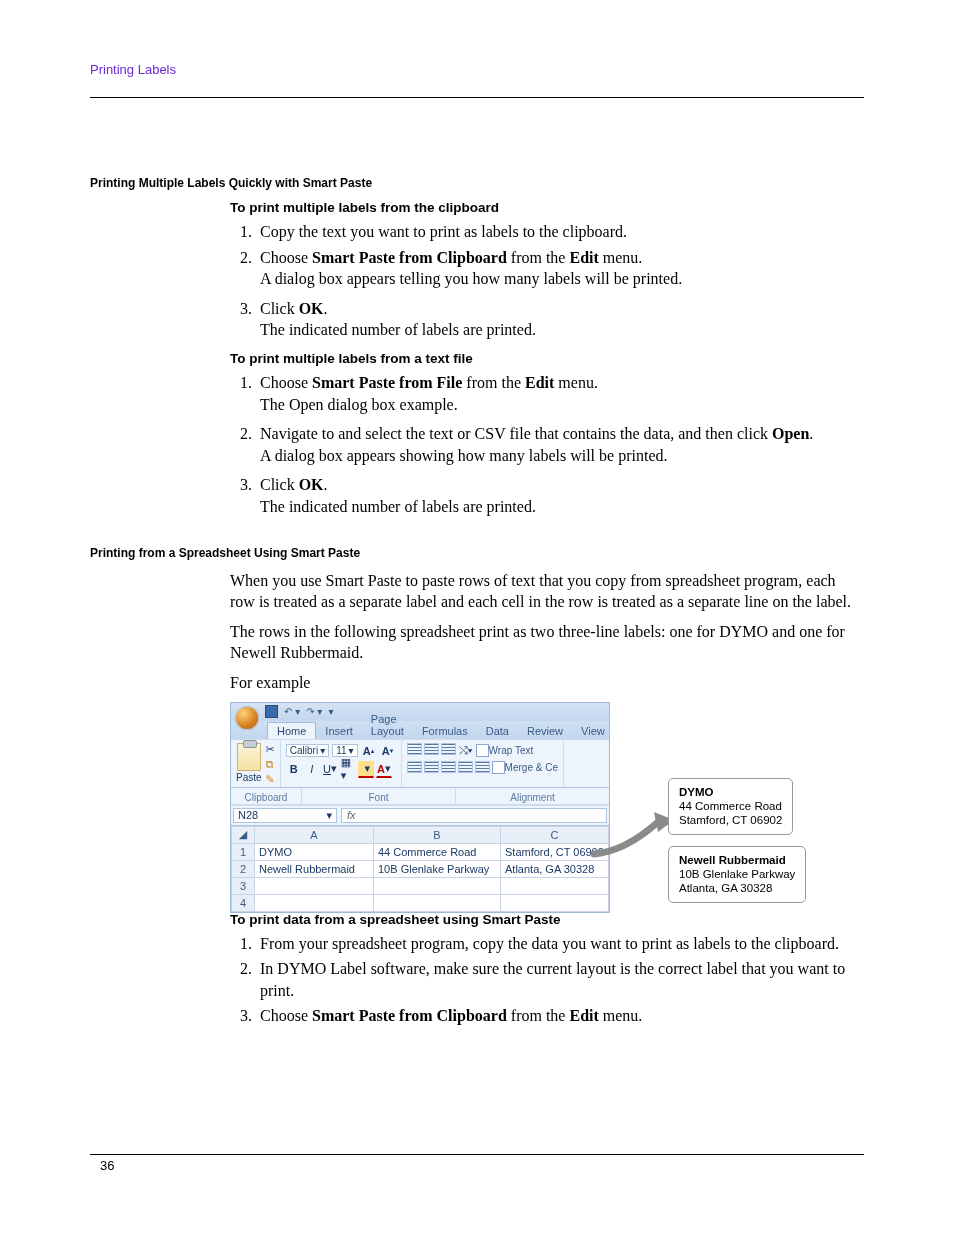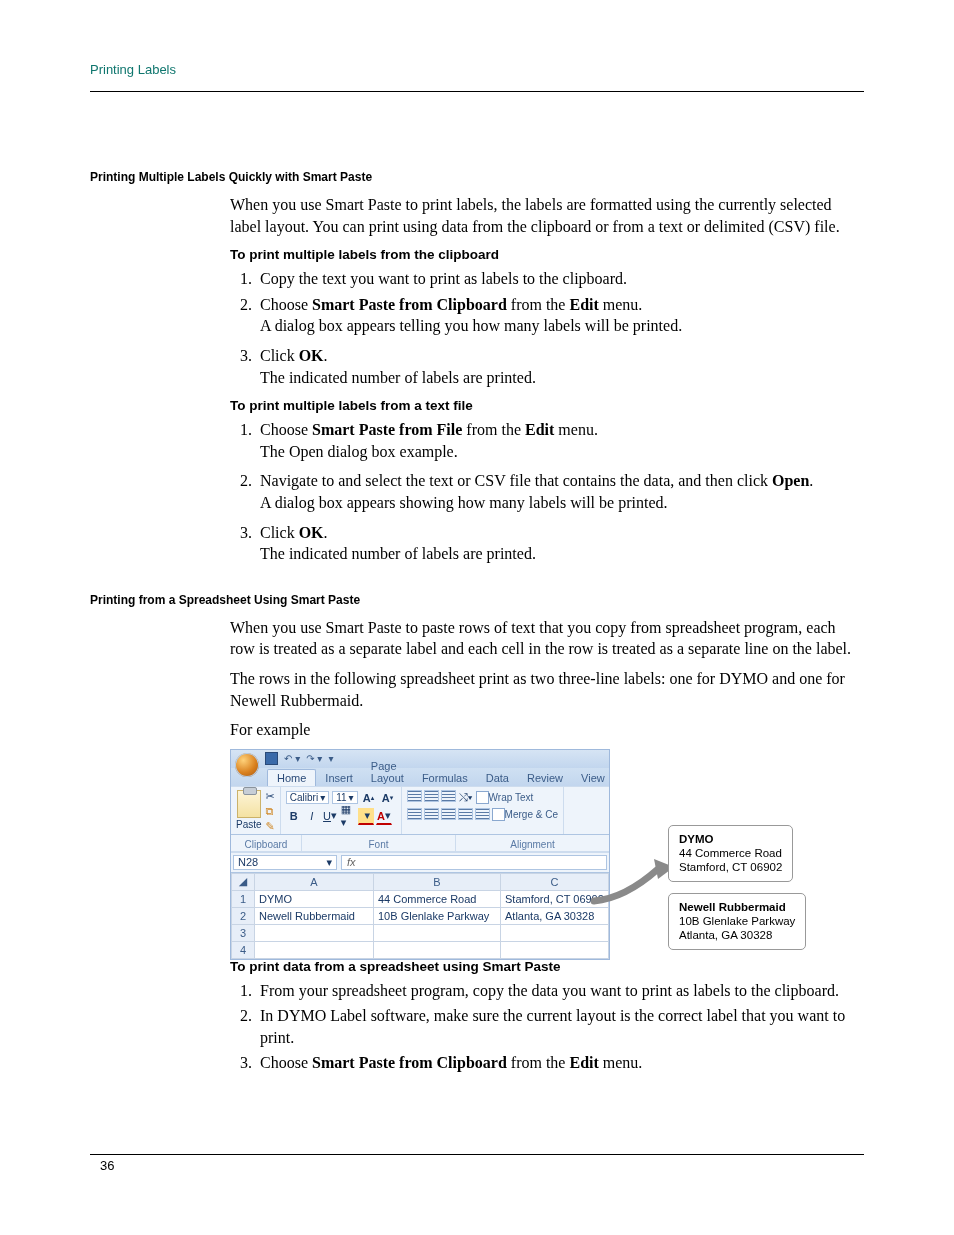--- a/index.html
+++ b/index.html
@@ -1,17 +1,17 @@
 <!DOCTYPE html>
 <html><head>
 <meta charset="utf-8">
 <style>
   html,body{margin:0;padding:0;background:#fff;font-family:"Times New Roman",Times,serif;color:#000;}
   .page{width:954px;height:1235px;position:relative;box-sizing:border-box;padding:62px 90px 40px 90px;}
-  .running-head{font-family:Verdana,Geneva,sans-serif;font-size:13px;color:#0f766e;padding-bottom:14px;border-bottom:1px solid #000;}
+  .running-head{font-family:Verdana,Geneva,sans-serif;font-size:13px;color:#6d28d9;padding-bottom:20px;border-bottom:1px solid #000;}
   .pagenum{position:absolute;left:100px;bottom:62px;font-family:Verdana,Geneva,sans-serif;font-size:13px;}
   .h2{font-family:Verdana,Geneva,sans-serif;font-weight:700;font-size:12px;margin:0 0 10px 0;}
   .sect1{margin-top:78px;}
   .sect2{margin-top:28px;}
   .bodycol{margin-left:140px;}
   p.body{font-size:16px;line-height:1.35;margin:0 0 8px 0;}
   .subhead{font-family:Verdana,Geneva,sans-serif;font-weight:700;font-size:13.5px;margin:10px 0 6px 0;}
   ol.steps{font-size:16px;line-height:1.35;margin:0 0 6px 0;padding-left:26px;}
   ol.steps>li{margin-bottom:4px;padding-left:4px;}
   .follow{margin:2px 0 8px 0;}
@@ -58,21 +58,20 @@
 </style>
 </head>
 <body>
 
 <div class="page">
   <div class="running-head">Printing Labels</div>
 
   <div class="sect1">
     <div class="h2">Printing Multiple Labels Quickly with Smart Paste</div>
     <div class="bodycol">
-      <p class="body">When you use Smart Paste to print labels, the labels are formatted using the currently selected label layout. You can print using data from the clipboard or from a text or delimited (CSV) file.</p>
 
       <div class="subhead">To print multiple labels from the clipboard</div>
       <ol class="steps">
         <li>Copy the text you want to print as labels to the clipboard.</li>
         <li>
           <span>Choose </span><b>Smart Paste from Clipboard</b><span> from the </span><b>Edit</b><span> menu.</span>
           <p class="body follow">A dialog box appears telling you how many labels will be printed.</p>
         </li>
         <li>
           <span>Click </span><b>OK</b><span>.</span>

